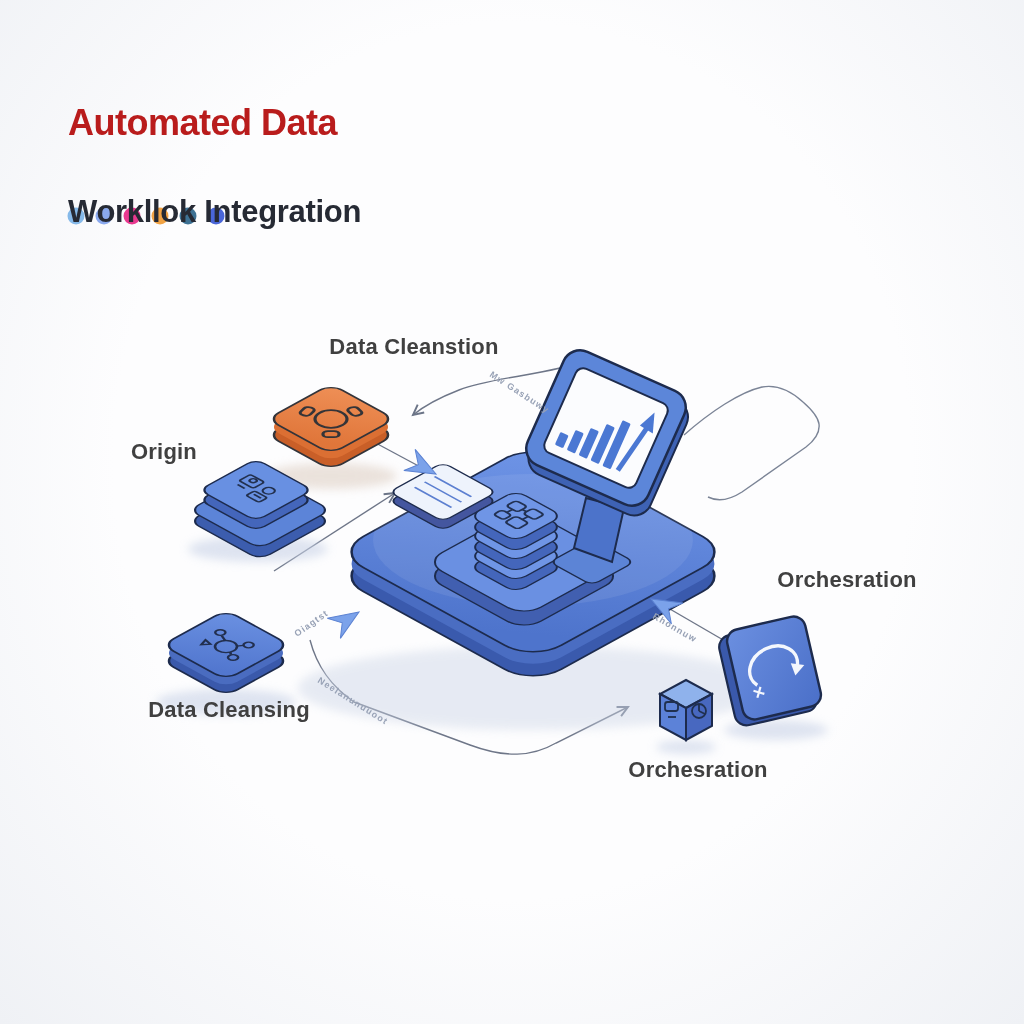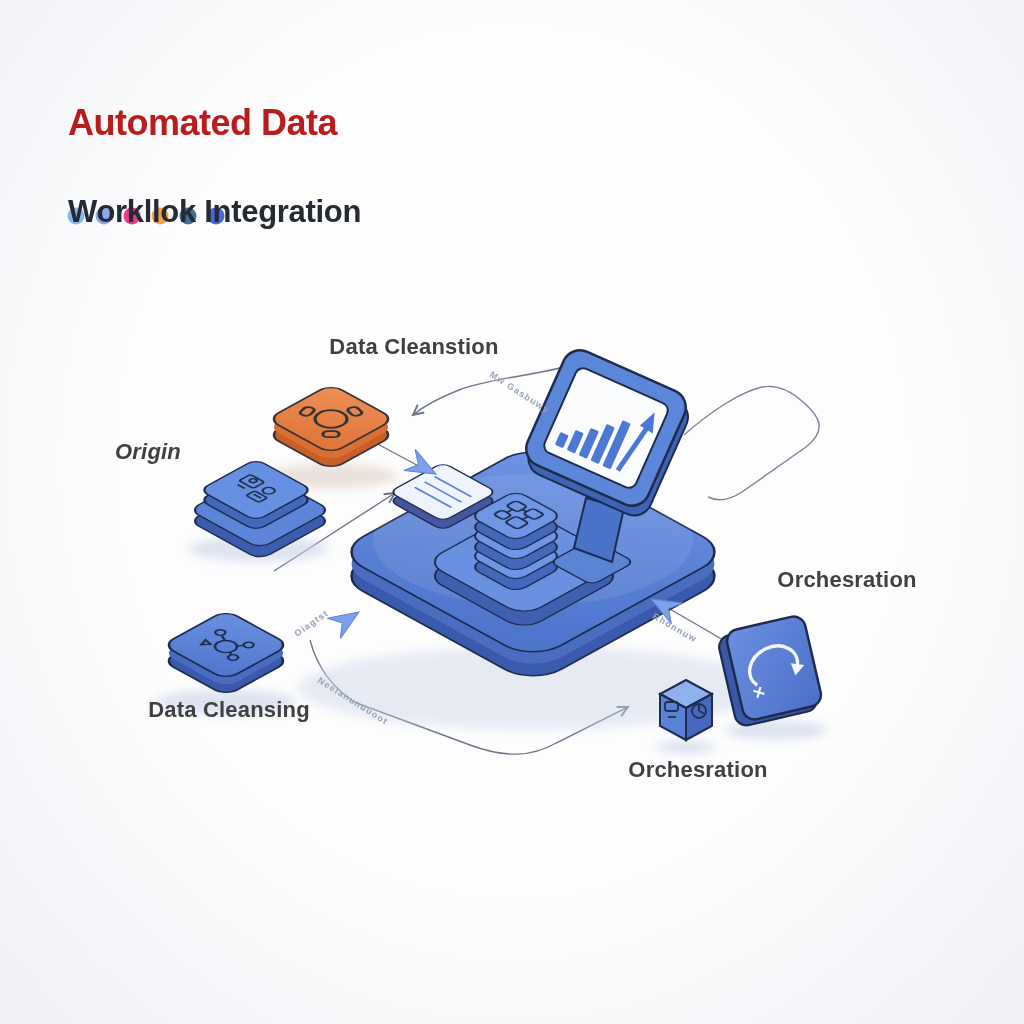--- a/index.html
+++ b/index.html
@@ -18,21 +18,21 @@
   .title-line2{
     position:absolute;left:68px;top:150px;
     font-size:31px;font-weight:700;color:#262a34;letter-spacing:-0.3px;margin-top:44px;
   }
   .node-label{
     position:absolute;transform:translateX(-50%);
     font-size:22px;font-weight:800;color:#404040;letter-spacing:0.2px;
     white-space:nowrap;
   }
   .lbl-cleanstion{left:414px;top:334px;}
-  .lbl-origin{left:148px;top:439px;font-style:italic;}
+  .lbl-origin{left:164px;top:439px;}
   .lbl-orch-right{left:847px;top:567px;}
   .lbl-cleansing{left:229px;top:697px;}
   .lbl-orch-bottom{left:698px;top:757px;}
 </style>
 </head>
 <body>
 
 <div class="stage">
 
 <svg class="illustration" width="1024" height="1024" viewBox="0 0 1024 1024">

